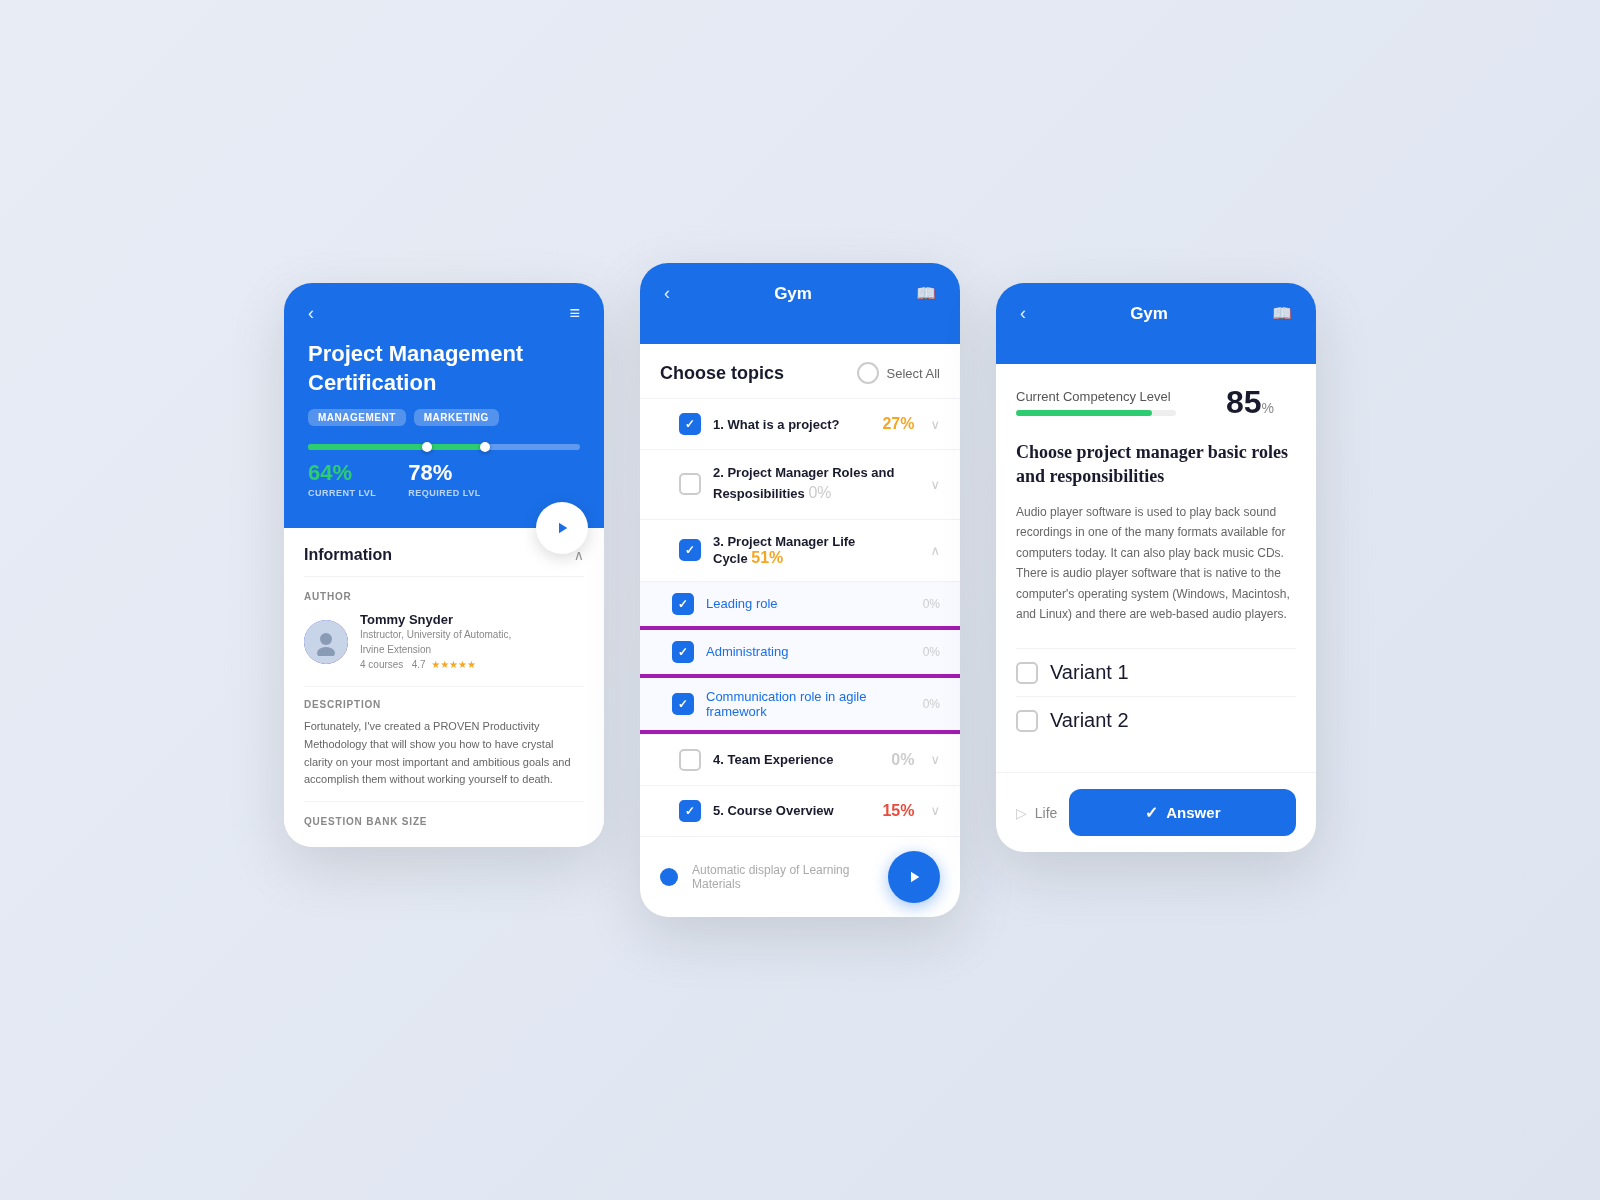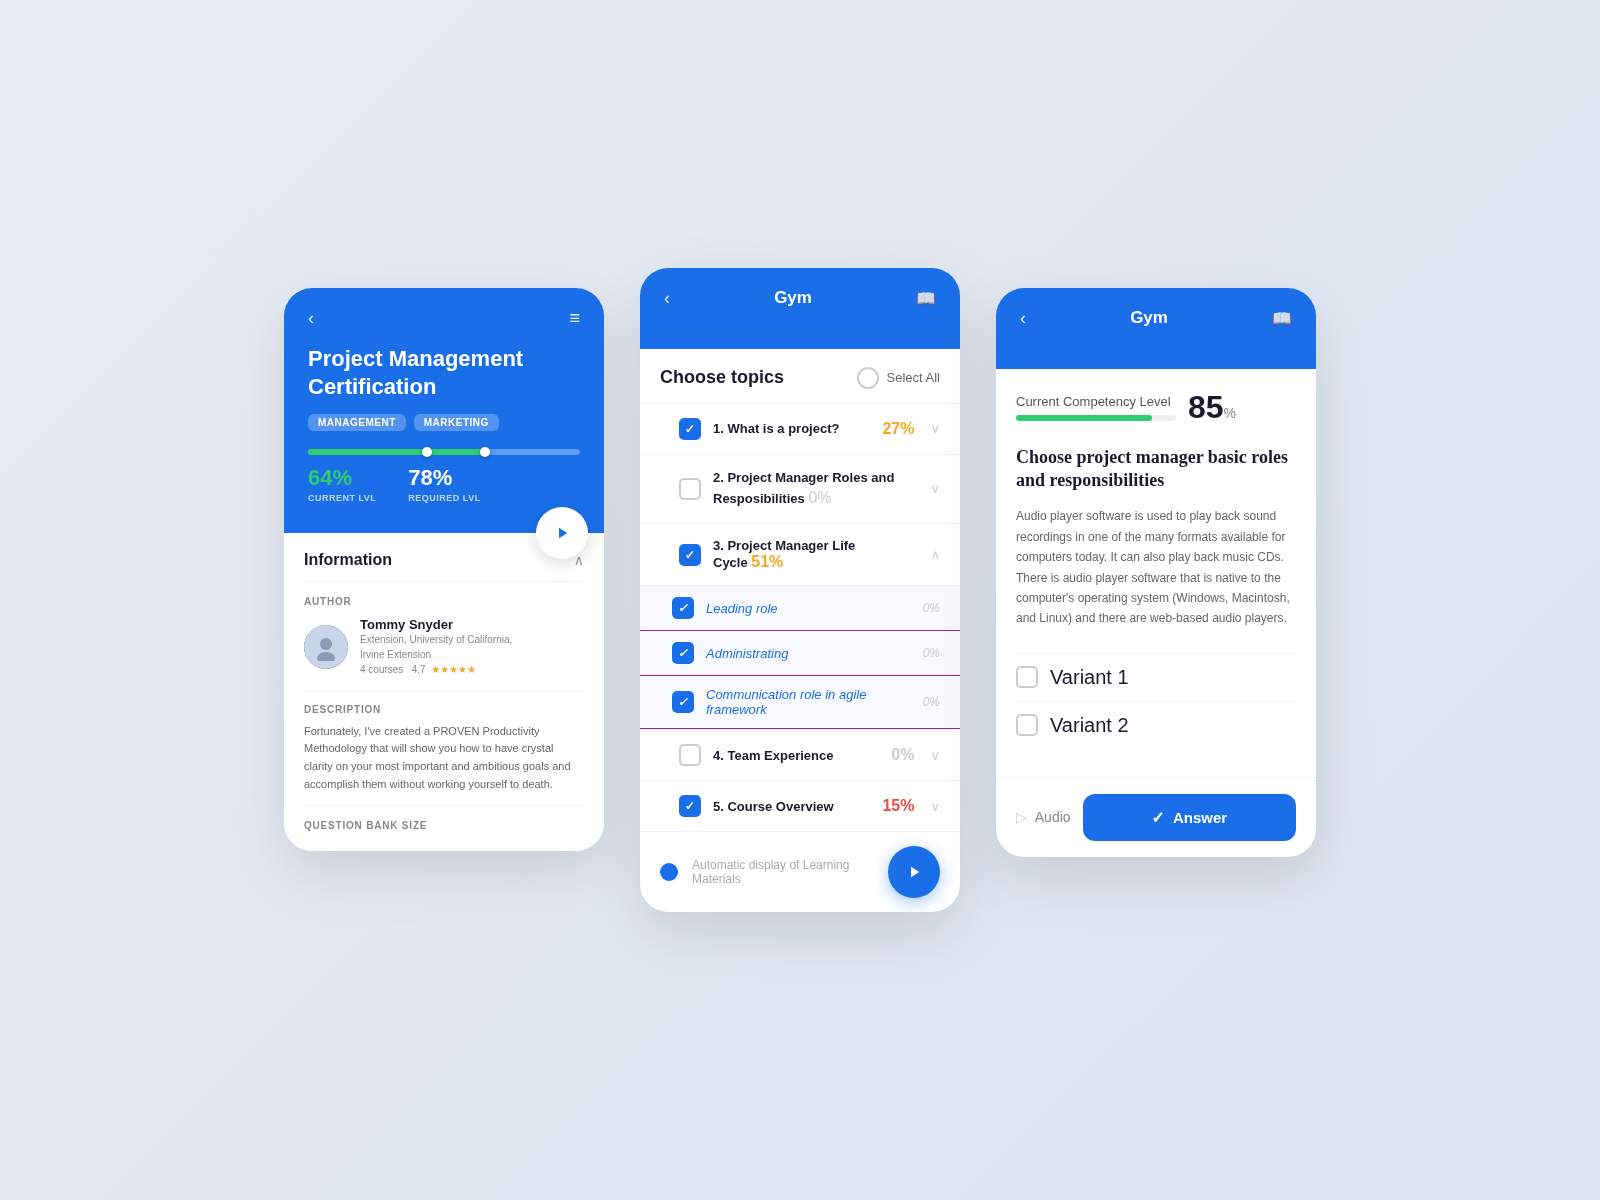--- a/index.html
+++ b/index.html
@@ -357,22 +357,21 @@
     }
     .subtopics-area {
       background: #f8faff;
       border-top: 1px solid #eef1f8;
     }
     .subtopic-item {
       display: flex;
       align-items: center;
       gap: 12px;
       padding: 11px 20px 11px 32px;
-      border-bottom: 1px solid #a21caf;
-      font-style: italic;
+      border-bottom: 4px solid #a21caf;
     }
     .subtopic-name {
       font-size: 13px;
       color: #1a6fe8;
       flex: 1;
     }
     .subtopic-pct {
       font-size: 12px;
       color: #ccc;
     }
@@ -408,20 +407,21 @@
     }
     .competency-label {
       font-size: 13px;
       color: #555;
       flex: 1;
     }
     .competency-value {
       font-size: 32px;
       font-weight: 800;
       color: #1a1a2e;
+      margin-left: 38px;
     }
     .competency-pct {
       font-size: 14px;
       color: #888;
       font-weight: 500;
     }
     .competency-bar-track {
       height: 6px;
       background: #eee;
       border-radius: 3px;
@@ -560,21 +560,21 @@
         <div class="avatar">
           <div class="avatar-inner">
             <svg width="28" height="28" viewBox="0 0 28 28" fill="none">
               <circle cx="14" cy="11" r="6" fill="#8a9bb5"></circle>
               <ellipse cx="14" cy="25" rx="9" ry="6" fill="#8a9bb5"></ellipse>
             </svg>
           </div>
         </div>
         <div>
           <div class="author-name">Tommy Snyder</div>
-          <div class="author-sub">Extension, University of California,</div>
+          <div class="author-sub">Instructor, University of Automatic,</div>
           <div class="author-sub">Irvine Extension</div>
           <div class="author-sub">
             <span>4 courses</span>&nbsp;&nbsp;
             <span>4.7</span>&nbsp;
             <span class="stars">★★★★★</span>
           </div>
         </div>
       </div>
 
       <div class="desc-label">DESCRIPTION</div>
@@ -708,21 +708,21 @@
       </div>
       <div class="variant-item">
         <div class="variant-checkbox"></div>
         <span class="variant-label">Variant 2</span>
       </div>
     </div>
 
     <div class="card3-footer">
       <div class="skip-row">
         <span class="skip-icon">▷</span>
-        <span class="skip-text">Audio</span>
+        <span class="skip-text">Life</span>
       </div>
       <button class="answer-btn">
         <span class="answer-check">✓</span>
         <span>Answer</span>
       </button>
     </div>
   </div>
 
 </div>
 

